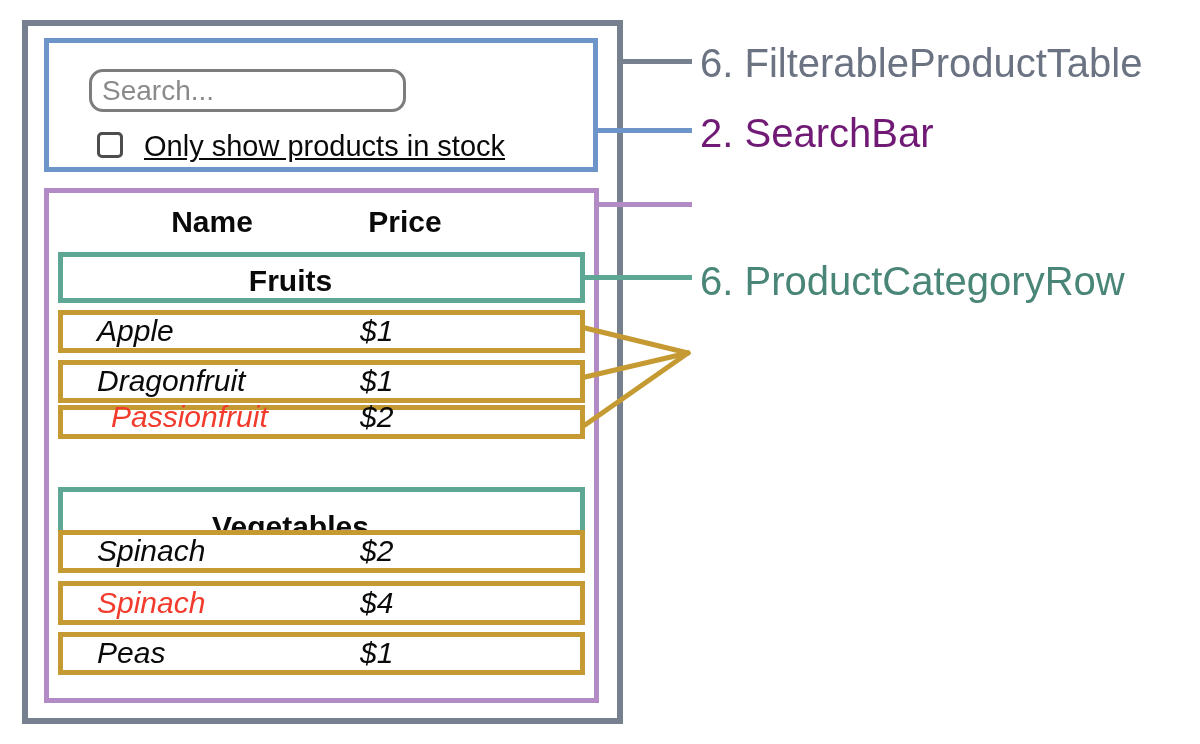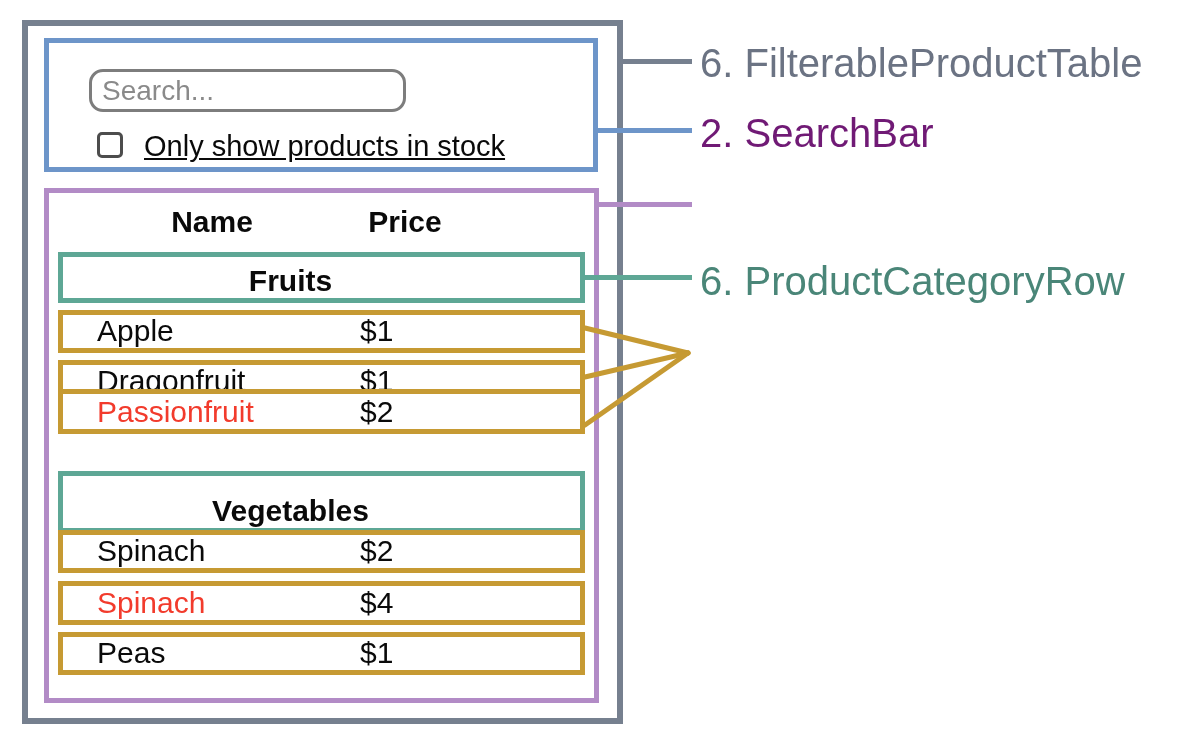--- a/index.html
+++ b/index.html
@@ -34,21 +34,21 @@
   }
 
   .col-header{position:absolute;top:204px;width:130px;text-align:center;
     font-size:30px;line-height:36px;font-weight:bold;color:var(--text);}
   .col-header.name{left:147px;}
   .col-header.price{left:340px;}
 
   .trow{position:absolute;left:58px;width:527px;box-sizing:border-box;
     display:flex;align-items:flex-end;background:#fff;}
   .trow.cat{border:5px solid var(--categoryrow);}
-  .trow.prod{border:5px solid var(--productrow);}
+  .trow.prod{border:5px solid var(--productrow);font-style:italic;}
   .cat-label{width:455px;text-align:center;font-size:30px;font-weight:bold;color:var(--text);}
   .prod-name{margin-left:34px;font-size:30px;color:var(--text);white-space:nowrap;}
   .prod-price{position:absolute;left:297px;font-size:30px;color:var(--text);}
 
   .hline{position:absolute;height:5px;}
   .hline.l1{left:617px;top:59px;width:75px;background:var(--outer);}
   .hline.l2{left:593px;top:128px;width:99px;background:var(--searchbar);}
   .hline.l3{left:594px;top:202px;width:98px;background:var(--producttable);}
   .hline.l4{left:580px;top:275px;width:112px;background:var(--categoryrow);}
   .gold-lines{position:absolute;left:580px;top:320px;width:115px;height:115px;}
@@ -82,26 +82,26 @@
   </div>
 
   <div class="trow prod" style="top:310px;height:43px;">
     <span class="prod-name">Apple</span>
     <span class="prod-price">$1</span>
   </div>
   <div class="trow prod" style="top:360px;height:43px;">
     <span class="prod-name">Dragonfruit</span>
     <span class="prod-price">$1</span>
   </div>
-  <div class="trow prod" style="top:389px;height:45px;">
+  <div class="trow prod" style="top:405px;height:34px;padding-left:14px;">
     <span class="prod-name" style="color: rgb(242, 59, 44);">Passionfruit</span>
     <span class="prod-price">$2</span>
   </div>
 
-  <div class="trow cat" style="top:471px;height:62px;">
+  <div class="trow cat" style="top:487px;height:62px;">
     <div class="cat-label">Vegetables</div>
   </div>
 
   <div class="trow prod" style="top:530px;height:43px;">
     <span class="prod-name">Spinach</span>
     <span class="prod-price">$2</span>
   </div>
   <div class="trow prod" style="top:581px;height:44px;">
     <span class="prod-name" style="color: rgb(242, 59, 44);">Spinach</span>
     <span class="prod-price">$4</span>

